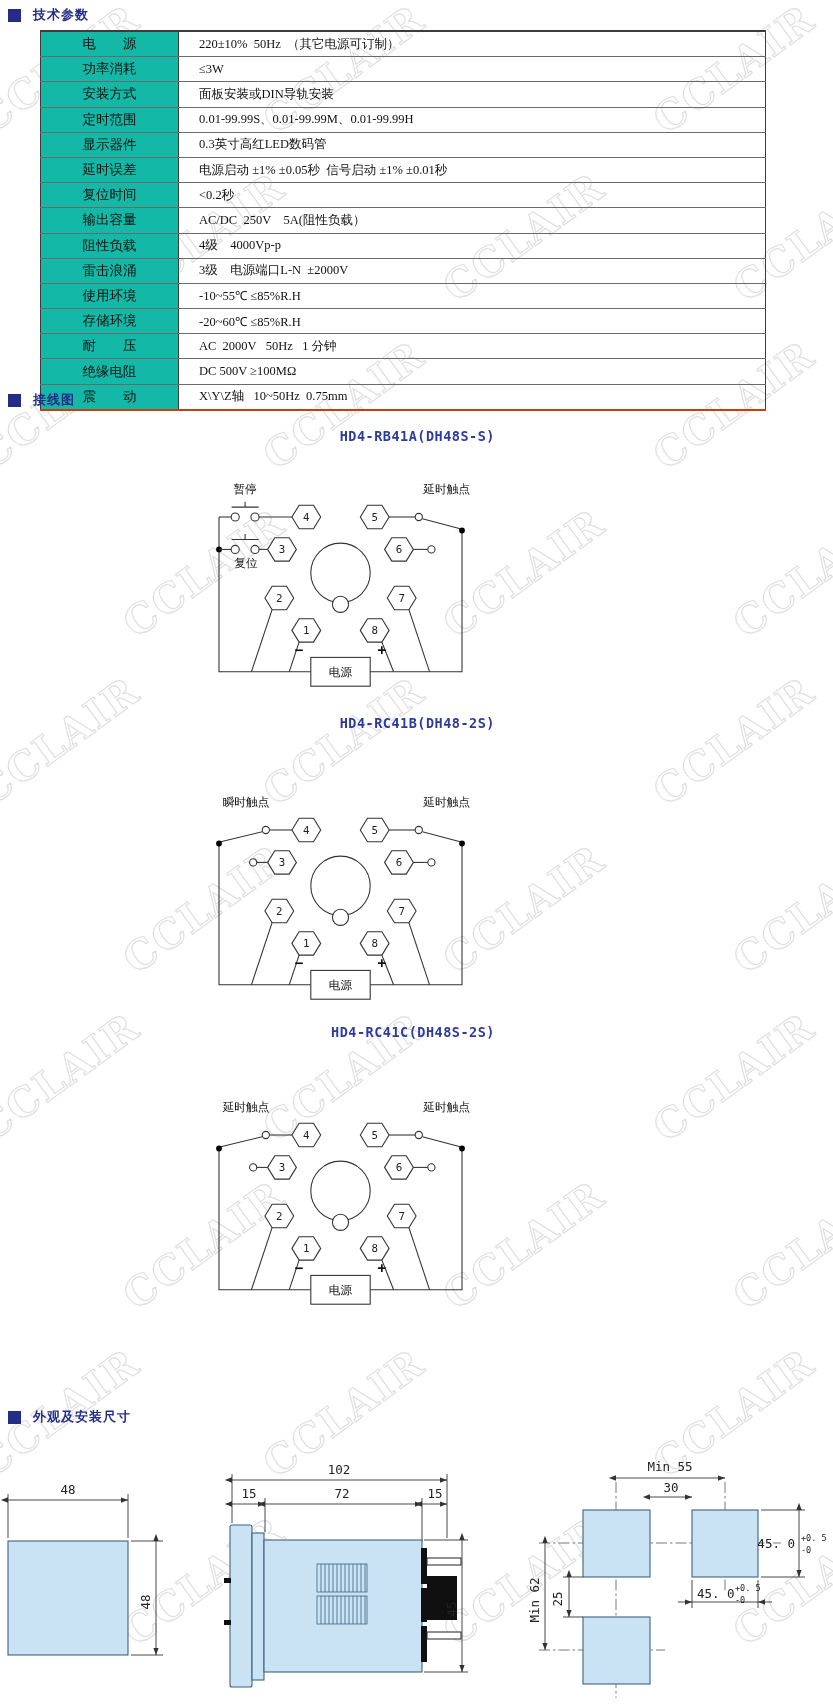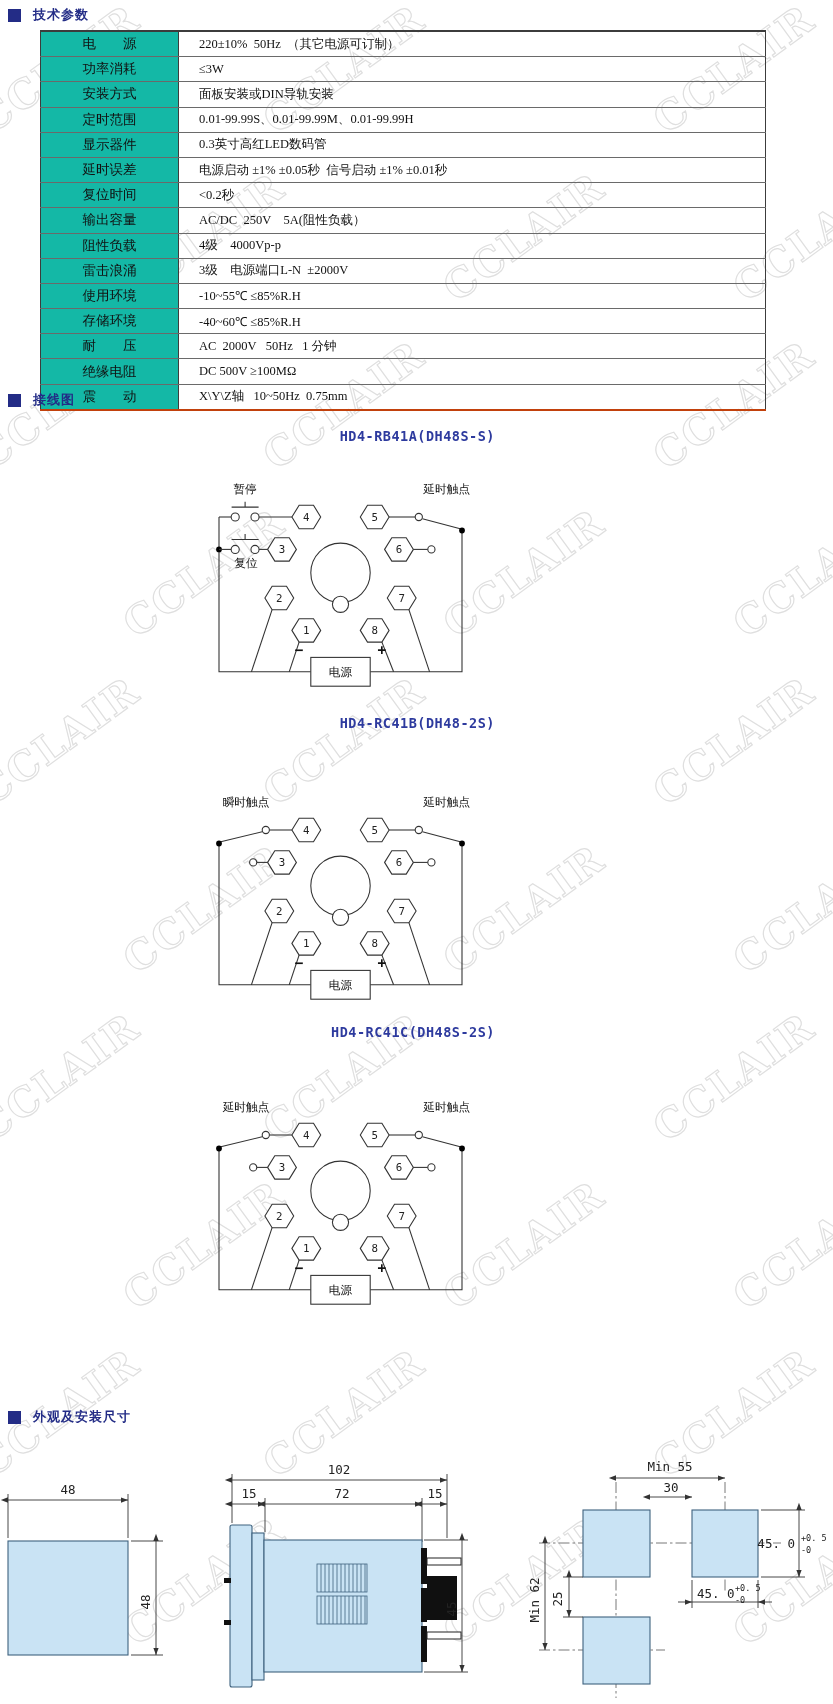--- a/index.html
+++ b/index.html
@@ -126,21 +126,21 @@
         <tr>
           <td class="lbl">雷击浪涌</td>
           <td class="val">3级    电源端口L-N  ±2000V</td>
         </tr>
         <tr>
           <td class="lbl">使用环境</td>
           <td class="val">-10~55℃ ≤85%R.H</td>
         </tr>
         <tr>
           <td class="lbl">存储环境</td>
-          <td class="val">-40~60℃ ≤85%R.H</td>
+          <td class="val">-20~60℃ ≤85%R.H</td>
         </tr>
         <tr>
           <td class="lbl">耐　　压</td>
           <td class="val">AC  2000V   50Hz   1 分钟</td>
         </tr>
         <tr>
           <td class="lbl">绝缘电阻</td>
           <td class="val">DC 500V ≥100MΩ</td>
         </tr>
         <tr>

